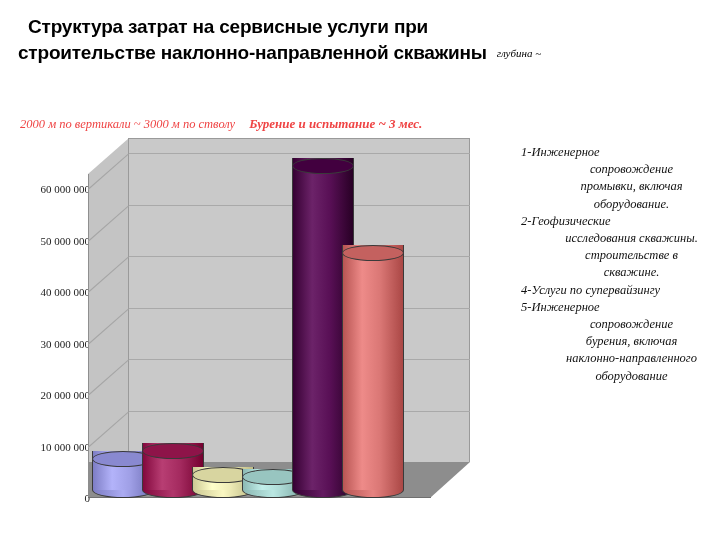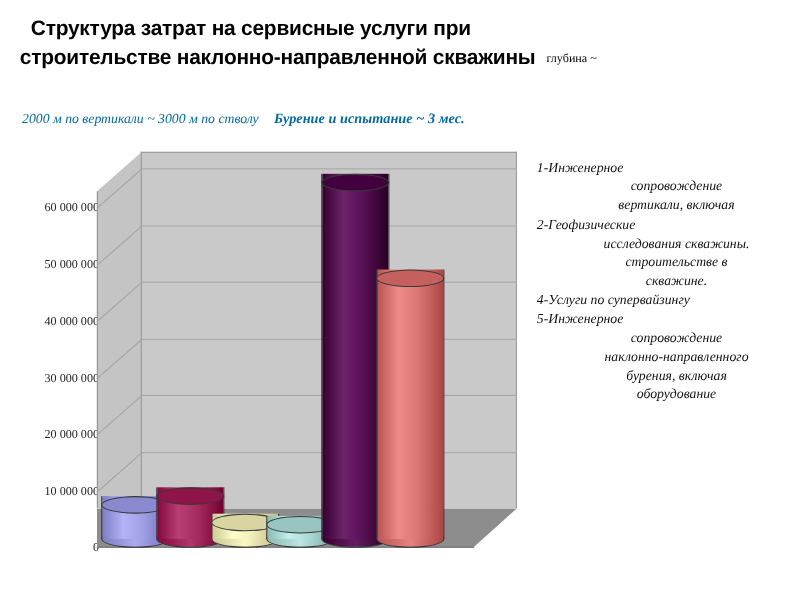--- a/index.html
+++ b/index.html
@@ -24,34 +24,35 @@
     color: #000000;
     letter-spacing: -0.2px;
     line-height: 26px;
     white-space: nowrap;
   }
   .title-line-1 { padding-left: 28px; }
   .title-line-2 { padding-left: 18px; }
   .title-tail {
     font-size: 11px;
     font-weight: normal;
+    font-style: italic;
     font-family: "Liberation Serif", serif;
     letter-spacing: 0px;
     padding-left: 10px;
     vertical-align: 2px;
   }
 
   #subtitle-row {
     position: absolute;
-    left: 20px; top: 100px;
+    left: 20px; top: 116px;
     width: 690px;
     font-size: 12.5px;
     font-style: italic;
     font-family: "Liberation Serif", serif;
-    color: #0369a1;
+    color: #ef4444;
     white-space: nowrap;
   }
   #subtitle-row .sub-b {
     font-weight: bold;
     padding-left: 14px;
     font-size: 13px;
   }
 
   
   #chart {
@@ -162,21 +163,21 @@
   #notes {
     position: absolute;
     left: 488px; top: 144px;
     width: 232px;
     font-family: "Liberation Serif", serif;
     font-style: italic;
     font-size: 12.5px;
     line-height: 17.2px;
     color: #111;
   }
-  .note-line { white-space: nowrap; }
+  .note-line { white-space: nowrap; margin-left: 33px; }
   .note-line.ind { padding-left: 22px; text-align: center; }
 </style>
 </head>
 <body>
 
 <div id="title-block">
   <div class="title-line title-line-1">
     <span>Структура затрат на сервисные услуги при</span>
   </div>
   <div class="title-line title-line-2">
@@ -248,24 +249,25 @@
         <div class="body" style="height: 244.571px; bottom: 8px; background: linear-gradient(to right, rgb(184, 85, 83) 0%, rgb(238, 139, 137) 32%, rgb(218, 119, 117) 62%, rgb(170, 71, 69) 100%);"></div>
         <div class="top-cap" style="top: 0px; background: rgb(196, 97, 95);"></div>
       </div>
     </div>
 
 </div>
 
 <div id="notes">
     <div class="note-line">1-Инженерное</div>
     <div class="note-line ind">сопровождение</div>
-    <div class="note-line ind">вертикали, включая</div>
+    <div class="note-line ind">промывки, включая</div>
+    <div class="note-line ind">оборудование.</div>
     <div class="note-line">2-Геофизические</div>
     <div class="note-line ind">исследования скважины.</div>
     <div class="note-line ind">строительстве в</div>
     <div class="note-line ind">скважине.</div>
     <div class="note-line">4-Услуги по супервайзингу</div>
     <div class="note-line">5-Инженерное</div>
     <div class="note-line ind">сопровождение</div>
+    <div class="note-line ind">бурения, включая</div>
     <div class="note-line ind">наклонно-направленного</div>
-    <div class="note-line ind">бурения, включая</div>
     <div class="note-line ind">оборудование</div>
   </div>
 
 </body></html>

